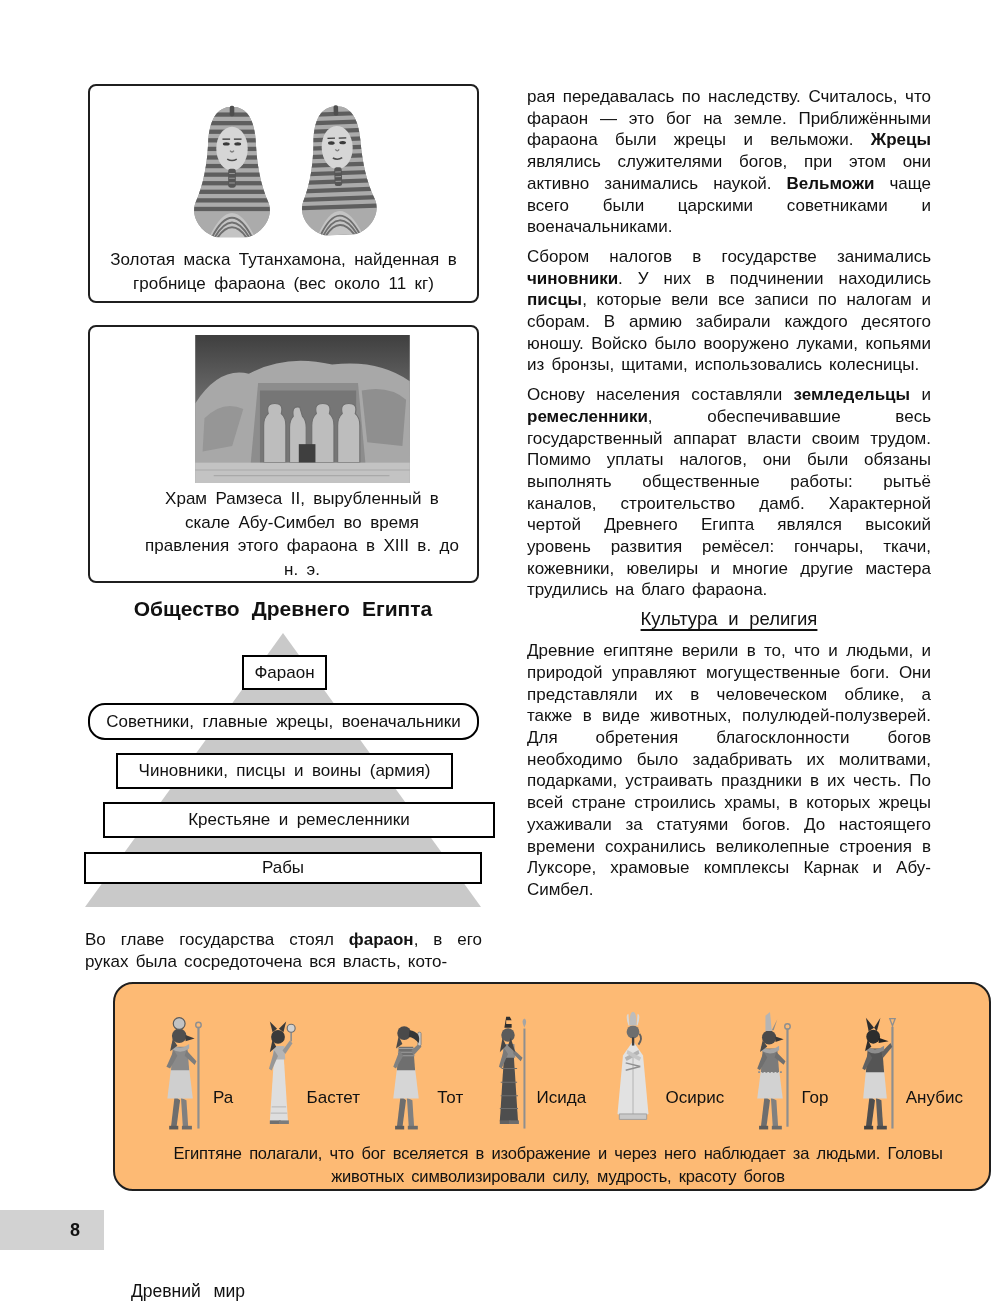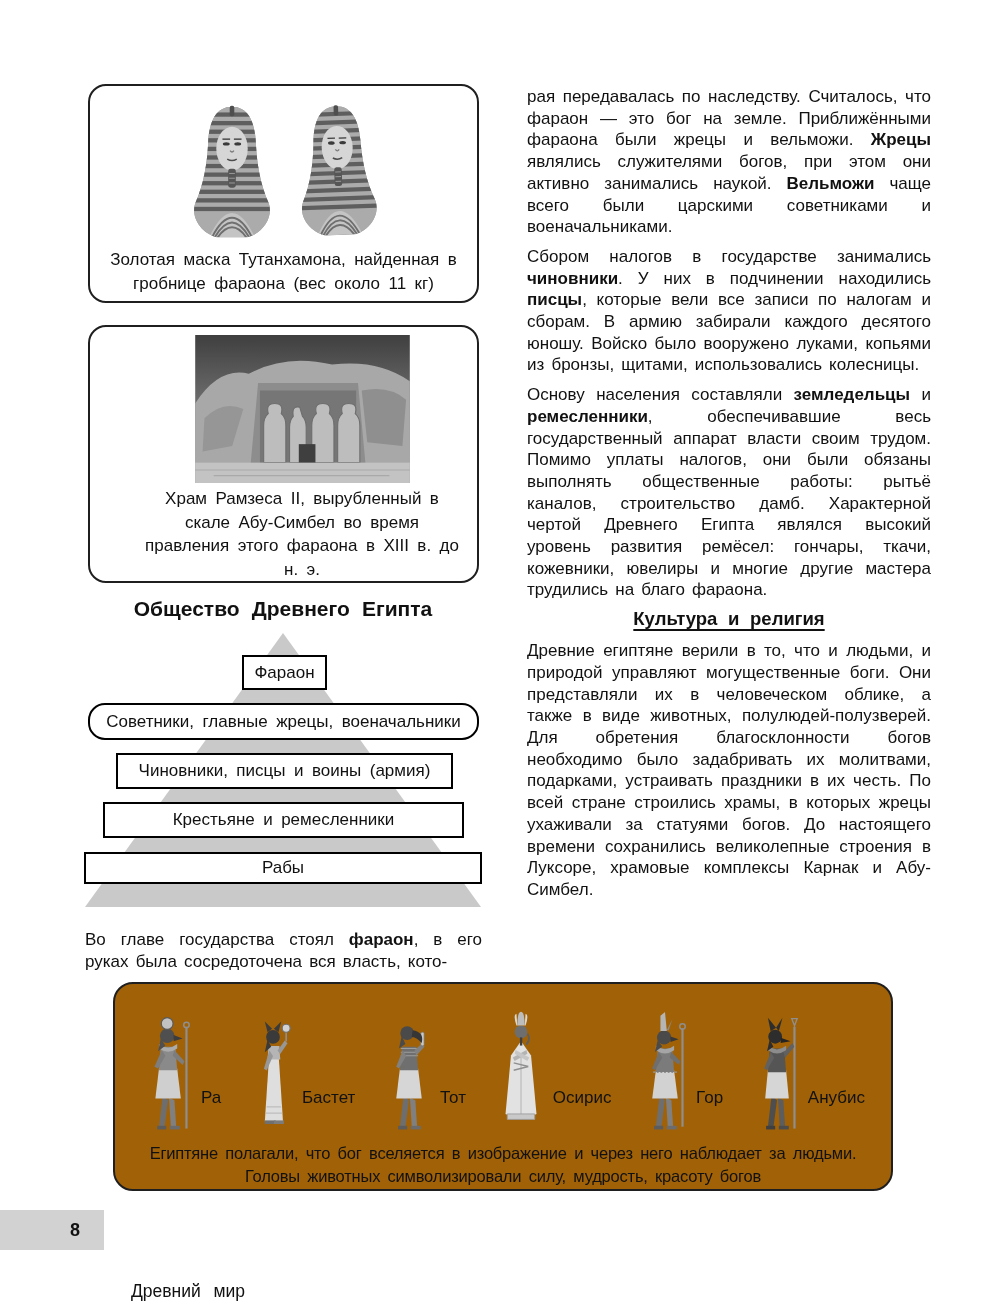--- a/index.html
+++ b/index.html
@@ -2,21 +2,21 @@
 <html lang="ru"><head>
 <meta charset="utf-8">
 <style>
   html,body{margin:0;padding:0;}
   body{
     width:1000px;height:1312px;position:relative;background:#ffffff;
     font-family:"Liberation Sans", sans-serif;color:#111;
     overflow:hidden;
   }
   .figure-box{
-    position:absolute;border:2px solid #1f1f1f;border-radius:18px;background:#fff;
+    position:absolute;border:2px solid #1f1f1f;border-radius:8px;background:#fff;
     display:flex;flex-direction:column;align-items:center;box-sizing:border-box;
   }
   #mask-box{left:88px;top:84px;width:391px;height:219px;}
   #temple-box{left:88px;top:325px;width:391px;height:258px;padding-left:37px;}
   .fig-art-row{display:flex;justify-content:center;align-items:flex-end;gap:10px;margin-top:12px;}
   .fig-caption{
     text-align:center;font-size:17px;line-height:23.5px;word-spacing:0.22em;
     width:92%;margin:4px auto 0;
   }
   .section-heading{
@@ -31,37 +31,37 @@
     clip-path:polygon(50% 0%, 100% 100%, 0% 100%);
   }
   .pyr-level{
     position:absolute;background:#fff;border:2px solid #000;box-sizing:border-box;
     display:flex;align-items:center;justify-content:center;
     font-size:17px;word-spacing:0.22em;white-space:nowrap;
   }
   #pyr-l1{left:242px;top:655px;width:85px;height:35px;}
   #pyr-l2{left:88px; top:703px;width:391px;height:37px;border-radius:17px;}
   #pyr-l3{left:116px;top:753px;width:337px;height:36px;}
-  #pyr-l4{left:103px;top:802px;width:361px;height:36px;}
+  #pyr-l4{left:103px;top:802px;width:392px;height:36px;}
   #pyr-l5{left:84px; top:852px;width:398px;height:32px;}
   
   .body-par{
     margin:8px 0 5px 0;text-align:justify;font-size:17px;line-height:21.7px;
     word-spacing:0.14em;
   }
   .body-par b{font-weight:bold;}
   #left-closing{position:absolute;left:85px;top:921px;width:397px;}
   #right-col{position:absolute;left:527px;top:78px;width:404px;}
-  #culture-heading{position:static;text-align:center;font-weight:bold;font-size:18.5px;
+  #culture-heading{position:static;text-align:center;font-weight:normal;font-size:18.5px;
     text-decoration:underline;text-underline-offset:4px;text-decoration-thickness:1.5px;
     word-spacing:0.3em;margin:7px 0 10px;}
   
   #gods-box{
-    position:absolute;left:113px;top:982px;width:780px;height:209px;
-    border:2px solid #1f1f1f;border-radius:20px;background:#a16207;box-sizing:border-box;
+    position:absolute;left:113px;top:982px;width:878px;height:209px;
+    border:2px solid #1f1f1f;border-radius:20px;background:#fdba74;box-sizing:border-box;padding-left:12px;
   }
   .gods-row{
     display:flex;justify-content:space-between;align-items:flex-end;
     padding:10px 26px 0 26px;height:140px;
   }
   .god-item{display:flex;align-items:flex-end;}
   .god-item svg{display:block;}
   .god-label{font-size:17px;margin:0 0 26px 4px;}
   .gods-caption{
     text-align:center;font-size:16.5px;line-height:22.5px;letter-spacing:-0.2px;
@@ -235,20 +235,38 @@
         <path d="M33,40 L42,32 L44,36 L35,46 Z" fill="#818181"></path>
         <rect x="40" y="20" width="3.6" height="15" rx="1.5" fill="#c9c9c9" stroke="#777" stroke-width="0.8"></rect>
         <path d="M20,40 L13,58 L16,60 L24,46 Z" fill="#818181"></path>
         <circle cx="25" cy="21" r="7.6" fill="#4a4a4a"></circle>
         <path d="M31,18 Q44,20 41,32 Q36,26 30,25 Z" fill="#363636"></path>
         <path d="M19,24 L16,38 L23,33 Z" fill="#4a4a4a"></path>
       </svg>
       <span class="god-label">Тот</span>
     </div>
 
+    <div class="god-item">
+      <svg width="50" height="120" viewBox="0 0 50 132">
+        <rect x="42" y="16" width="2.2" height="110" fill="#8f8f8f"></rect>
+        <path d="M43,15 q-4,-8 0,-10 q4,2 0,10 Z" fill="#a5a5a5"></path>
+        <path d="M21,40 L31,40 L36,118 L16,118 Z" fill="#4e4e4e"></path>
+        <path d="M18,60 L35,60 M17,75 L35,75 M17,90 L36,90 M16,104 L36,104" stroke="#6d6d6d" stroke-width="1.2"></path>
+        <path d="M16,117 h12 v4 h-12 z" fill="#616161"></path>
+          <path d="M26,117 h11 v4 h-11 z" fill="#6d6d6d"></path>
+        <path d="M20,33 L32,33 L33,48 L19,48 Z" fill="#8c8c8c"></path>
+        <path d="M30,38 L41,48 L39,52 L31,44 Z" fill="#7a7a7a"></path>
+        <path d="M21,38 L15,58 L18,60 L25,44 Z" fill="#7a7a7a"></path>
+        <circle cx="25" cy="23" r="7.4" fill="#5b5b5b"></circle>
+        <path d="M19,26 L16,42 L23,35 Z" fill="#454545"></path>
+        <path d="M28,26 L33,42 L25,35 Z" fill="#454545"></path>
+        <path d="M21,15 h8 v-4 h-6 v-4 h6 l-2,-4 h-4 Z" fill="#2f2f2f"></path>
+      </svg>
+      <span class="god-label">Исида</span>
+    </div>
 
     <div class="god-item">
       <svg width="56" height="124" viewBox="0 0 56 136">
         <path d="M28,34 L39,50 L45,114 Q28,123 11,114 L17,50 Z" fill="#e2e2e2"></path>
         <path d="M28,50 L28,114" stroke="#bdbdbd" stroke-width="1.4"></path>
         <path d="M20,58 L36,62 M20,66 L36,62" stroke="#8f8f8f" stroke-width="1.6"></path>
         <path d="M13,114 h30 v6 h-30 Z" fill="#c9c9c9" stroke="#9d9d9d" stroke-width="1"></path>
         <path d="M19,52 L34,44 L35,48 L21,56 Z" fill="#b3b3b3"></path>
         <path d="M37,52 L22,44 L21,48 L35,56 Z" fill="#c6c6c6"></path>
         <path d="M34,38 q5,-7 1,-12" stroke="#5f5f5f" stroke-width="2" fill="none"></path>

